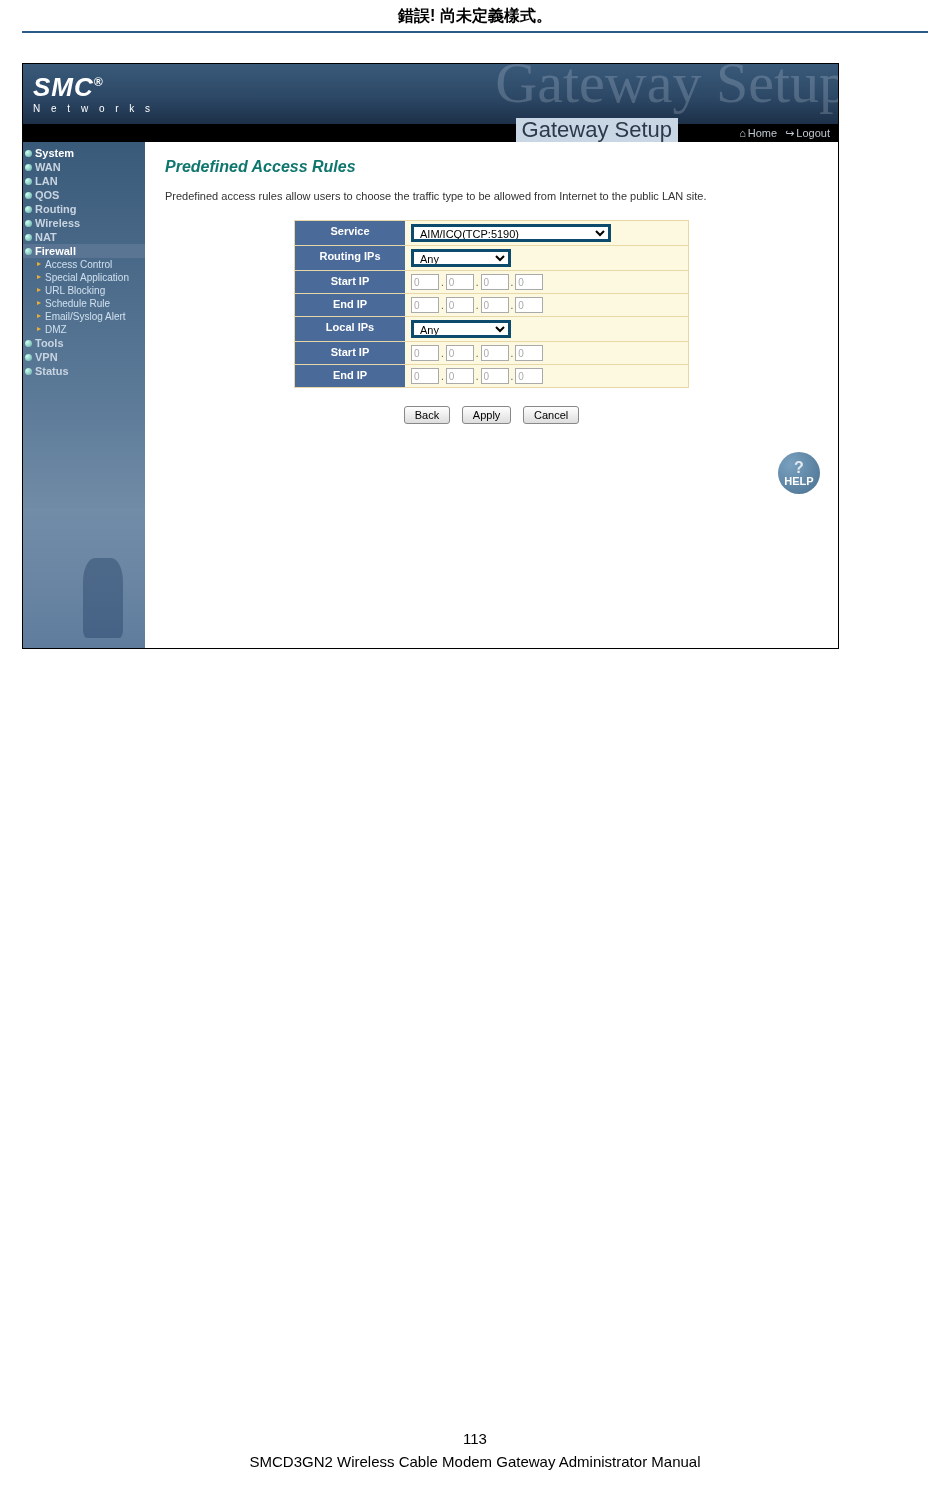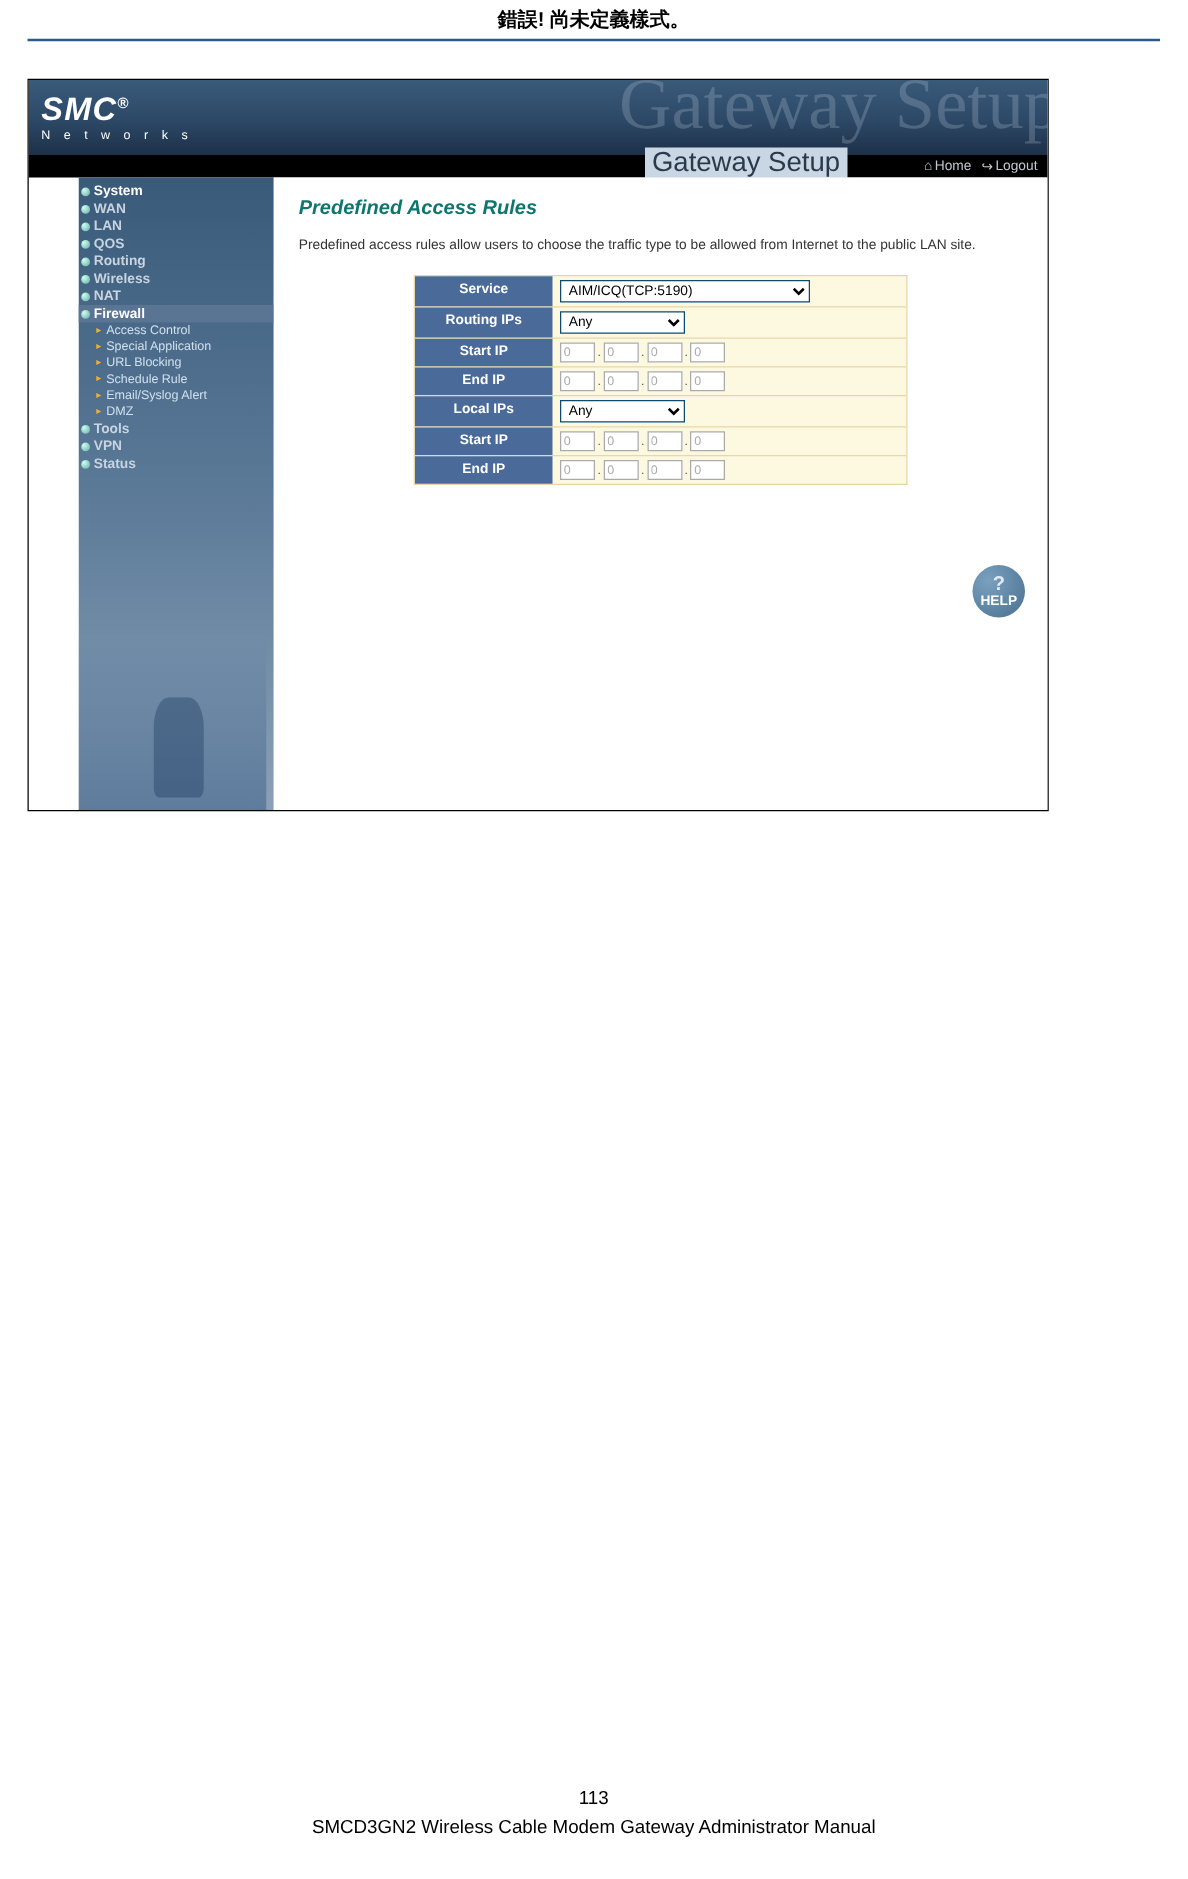--- a/index.html
+++ b/index.html
@@ -11,39 +11,39 @@
   .ss-logo { position: absolute; left: 10px; top: 8px; color: #fff; }
   .ss-logo .brand { font-size: 26px; font-weight: bold; font-style: italic; letter-spacing: 1px; }
   .ss-logo .brand sup { font-size: 12px; vertical-align: super; }
   .ss-logo .sub { font-size: 10px; letter-spacing: 4px; }
   .ss-bigtitle-bg { position: absolute; right: -10px; top: -15px; font-size: 58px; color: rgba(190,205,220,0.25); font-family: Georgia, serif; white-space: nowrap; }
   .ss-blackbar { height: 18px; background: #000; position: relative; }
   .ss-gwlabel { position: absolute; right: 160px; top: -6px; background: #c9d6e3; color: #2a3a4a; font-family: Arial, sans-serif; font-size: 22px; padding: 0 6px 2px; line-height: 24px; }
   .ss-homebar { position: absolute; right: 0; top: 0; height: 18px; display: flex; align-items: center; color: #c0c8d0; font-size: 11px; gap: 8px; padding: 0 8px; }
   .ss-homebar span { display: inline-flex; align-items: center; gap: 2px; }
   .ss-body { display: flex; height: calc(100% - 78px); }
-  .ss-sidebar { width: 156px; background: linear-gradient(to bottom, #3a5a7a 0%, #5b7a98 50%, #8aa0b6 100%); position: relative; margin-left: 40px; }
+  .ss-sidebar { width: 122px; background: linear-gradient(to bottom, #3a5a7a 0%, #5b7a98 50%, #8aa0b6 100%); position: relative; }
   .ss-sidebar ul { list-style: none; padding: 4px 0; }
   .ss-sidebar li.top { color: #fff; font-weight: bold; font-size: 11px; padding: 1px 4px 1px 12px; position: relative; }
   .ss-sidebar li.top.dim { color: #c8d4e0; font-weight: bold; }
   .ss-sidebar li.top::before { content: ""; position: absolute; left: 2px; top: 4px; width: 7px; height: 7px; border-radius: 50%; background: radial-gradient(circle at 30% 30%, #cfe, #6aa); }
   .ss-sidebar li.top.active { background: #5a7494; }
   .ss-sidebar li.sub { color: #cfe0ef; font-size: 10px; padding: 1px 4px 1px 22px; position: relative; }
   .ss-sidebar li.sub::before { content: "▸"; position: absolute; left: 14px; top: 1px; color: #f0b030; font-size: 8px; }
   .ss-sideimg { position: absolute; bottom: 0; left: 0; width: 150px; height: 140px; background: linear-gradient(to top, rgba(30,70,120,0.4), rgba(120,150,180,0.1)); }
   .ss-sideimg::after { content: ""; position: absolute; left: 60px; bottom: 10px; width: 40px; height: 80px; background: rgba(20,50,90,0.35); border-radius: 30% 30% 10% 10%; }
   .ss-main { flex: 1; background: #fff; padding: 16px 20px; position: relative; }
   .ss-main h2 { color: #0f766e; font-style: italic; font-weight: bold; font-size: 16px; margin-bottom: 14px; }
   .ss-desc { color: #333; font-size: 11px; margin-bottom: 18px; }
   .ss-form { border: 1px solid #e8d8a8; background: #fdf8e0; width: 395px; margin: 0 auto 18px; }
   .ss-row { display: flex; border-bottom: 1px solid #e8d8a8; }
   .ss-row:last-child { border-bottom: none; }
   .ss-rlabel { width: 110px; background: #4a6a9a; color: #fff; font-weight: bold; font-size: 11px; text-align: center; padding: 4px 8px; }
   .ss-rfield { flex: 1; padding: 3px 6px; display: flex; align-items: center; gap: 2px; }
-  .ss-select { font-size: 11px; padding: 0 2px; border: 1px solid #0c4a6e; background: #fff; height: 18px; }
+  .ss-select { font-size: 11px; padding: 0 2px; border: 3px solid #0c4a6e; background: #fff; height: 18px; }
   .ss-select.wide { width: 200px; }
   .ss-select.mid { width: 100px; }
   .ss-ip { width: 28px; height: 16px; font-size: 10px; color: #aaa; border: 1px solid #aaa; padding: 0 2px; }
   .ss-dot { font-size: 10px; color: #555; }
   .ss-btns { text-align: center; }
   .ss-btn { display: inline-block; border: 1px solid #888; background: linear-gradient(#fff,#ddd); font-size: 11px; padding: 2px 10px; border-radius: 3px; margin: 0 4px; }
   .ss-help { position: absolute; right: 18px; top: 310px; width: 42px; height: 42px; border-radius: 50%; background: radial-gradient(circle at 30% 30%, #7aa0c0, #4a7090); color: #fff; font-size: 11px; font-weight: bold; display: flex; align-items: center; justify-content: center; flex-direction: column; line-height: 1; }
   .ss-help .q { font-size: 16px; opacity: 0.8; }
   .figure-caption { text-align: center; font-weight: bold; font-size: 18px; margin: 14px 0; }
   .page-footer { position: absolute; bottom: 30px; left: 0; width: 950px; text-align: center; font-size: 15px; line-height: 1.5; margin-top: 12px; }
@@ -164,20 +164,25 @@
                 <input class="ss-ip" value="0" style="">
                 <span class="ss-dot">.</span>
                 <input class="ss-ip" value="0" style="">
                 <span class="ss-dot">.</span>
                 <input class="ss-ip" value="0" style="">
                 <span class="ss-dot">.</span>
                 <input class="ss-ip" value="0" style="">
               </div>
             </div>
           </div>
+      <div class="ss-btns">
+        <span class="ss-btn">Back</span>
+        <span class="ss-btn">Apply</span>
+        <span class="ss-btn">Cancel</span>
+      </div>
       <div class="ss-help">
         <div class="q">?</div>
         <div>HELP</div>
       </div>
     </div>
   </div>
 </div>
 
 
 <div class="page-footer">

